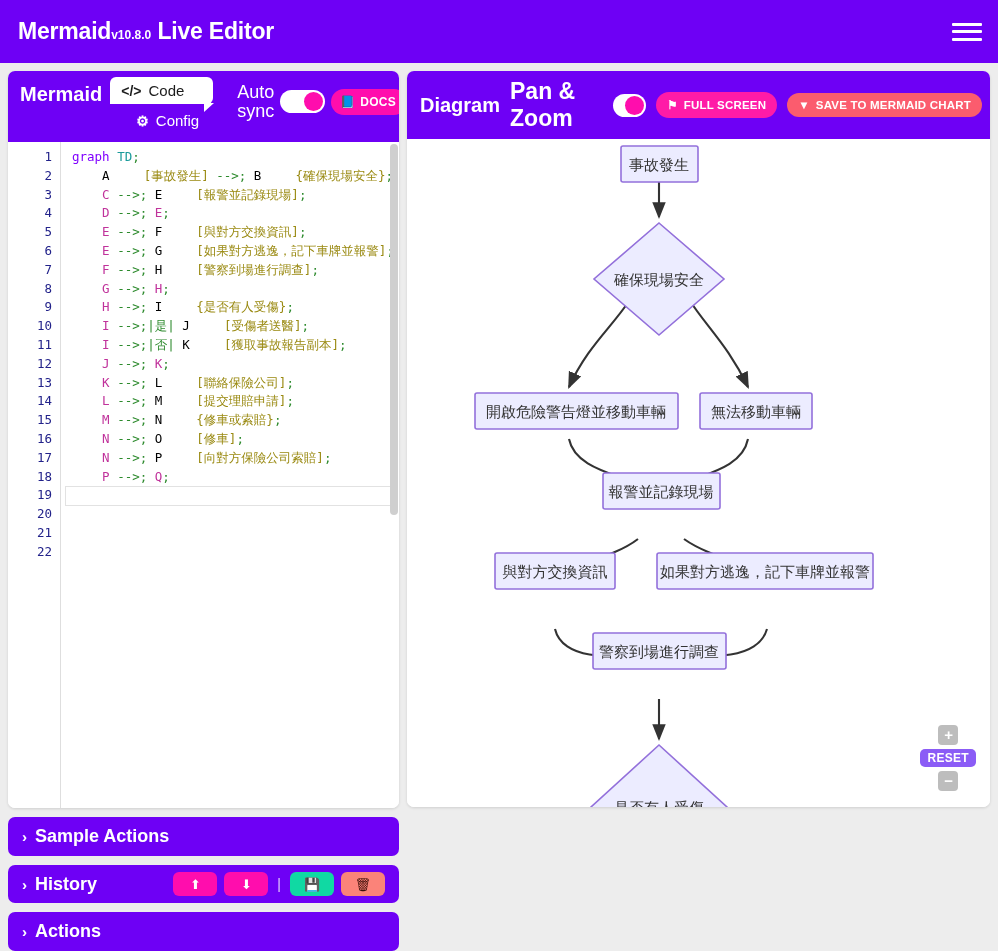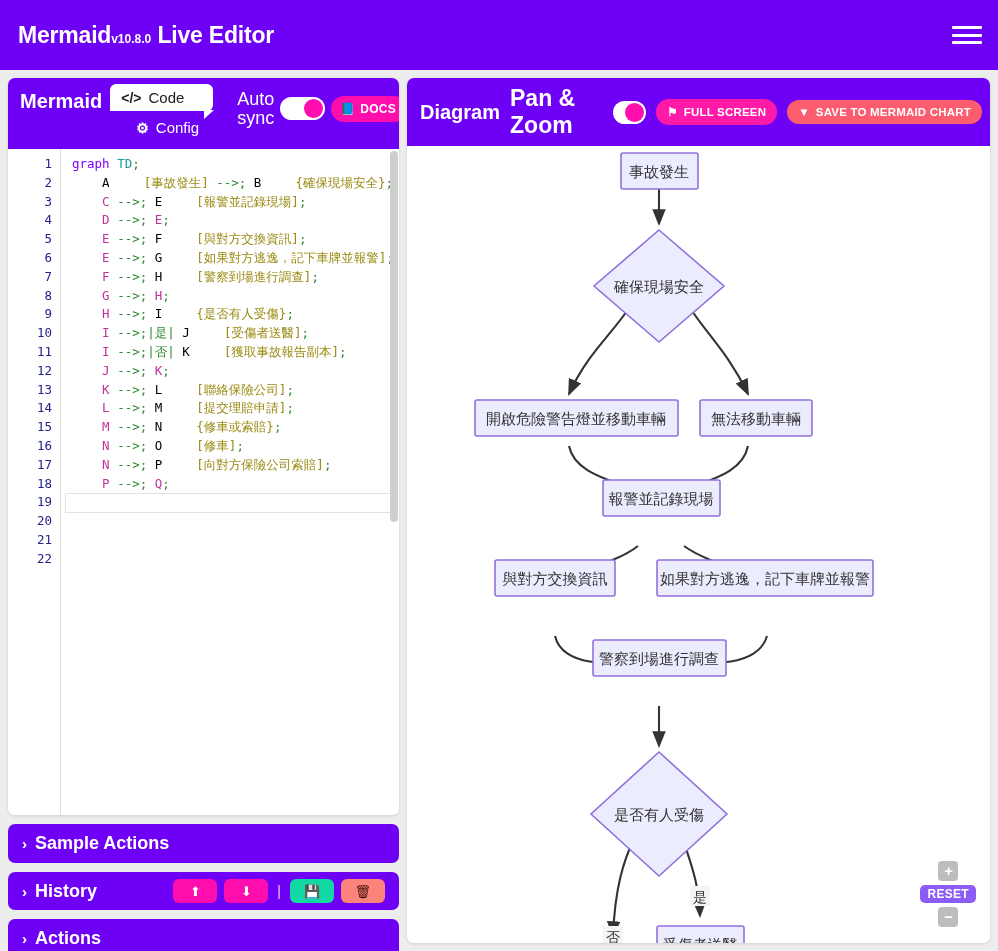--- a/index.html
+++ b/index.html
@@ -6,21 +6,21 @@
   html, body {
     margin: 0; padding: 0;
     width: 998px; height: 951px;
     background: #ededed;
     font-family: "Liberation Sans", sans-serif;
     overflow: hidden;
   }
 
   
   .topbar {
-    height: 70px; width: 998px;
+    height: 63px; width: 998px;
     background: #6E00F5;
     display: flex; align-items: center;
     justify-content: space-between;
     padding: 0 16px 0 18px;
   }
   .brand { color: #fff; font-size: 23px; font-weight: bold; letter-spacing: -0.2px; white-space: nowrap;}
   .brand .ver { font-size: 12px; font-weight: bold; vertical-align: baseline; letter-spacing: 0; }
   .hamburger { width: 30px; height: 22px; display: flex; flex-direction: column; justify-content: space-between; cursor: pointer; padding: 2px 0;}
   .hamburger span { display: block; height: 3px; background: #fff; border-radius: 1px; }
 
@@ -92,21 +92,21 @@
   .acc .acc-title { font-size: 18px; font-weight: bold; }
   .acc .spacer { flex: 1; }
   .hist-btns { display: flex; align-items: center; gap: 7px; }
   .hbtn { border: none; border-radius: 6px; width: 44px; height: 24px; cursor: pointer; font-size: 13px; color: #fff; display:flex; align-items:center; justify-content:center;}
   .hbtn.pink { background: #FF0DAD; }
   .hbtn.teal { background: #10D9A3; color: #123; }
   .hbtn.red  { background: #FB8379; color: #3a0c06; }
   .divider { color: #fff; opacity: .8; font-size: 14px; margin: 0 2px; }
 
   
-  .diagram-card { height: 865px; display: flex; flex-direction: column; }
+  .diagram-card { height: 736px; display: flex; flex-direction: column; }
   .diagram-head {
     background: #6E00F5; display: flex; align-items: center; gap: 10px;
     padding: 7px 8px 7px 13px; min-height: 42px;
   }
   .diagram-head .dlabel { color:#fff; font-size: 20px; font-weight: bold; }
   .diagram-head .panzoom { color:#fff; font-size: 23px; font-weight: bold; }
   .toggle2 { width: 45px; height: 23px; background:#fff; border-radius: 12px; position: relative; margin-left:-6px; cursor:pointer;}
   .toggle2 .knob { position:absolute; width:19px; height:19px; border-radius:50%; background:#FF0DAD; top:2px; right:2px;}
   .dbtn { border:none; border-radius: 13px; color:#fff; font-size: 11.5px; font-weight: bold; padding: 6px 11px; display:flex; align-items:center; gap:6px; cursor:pointer; white-space:nowrap; letter-spacing:.2px;}
   .dbtn.fs { background: #FF1BA7; }

